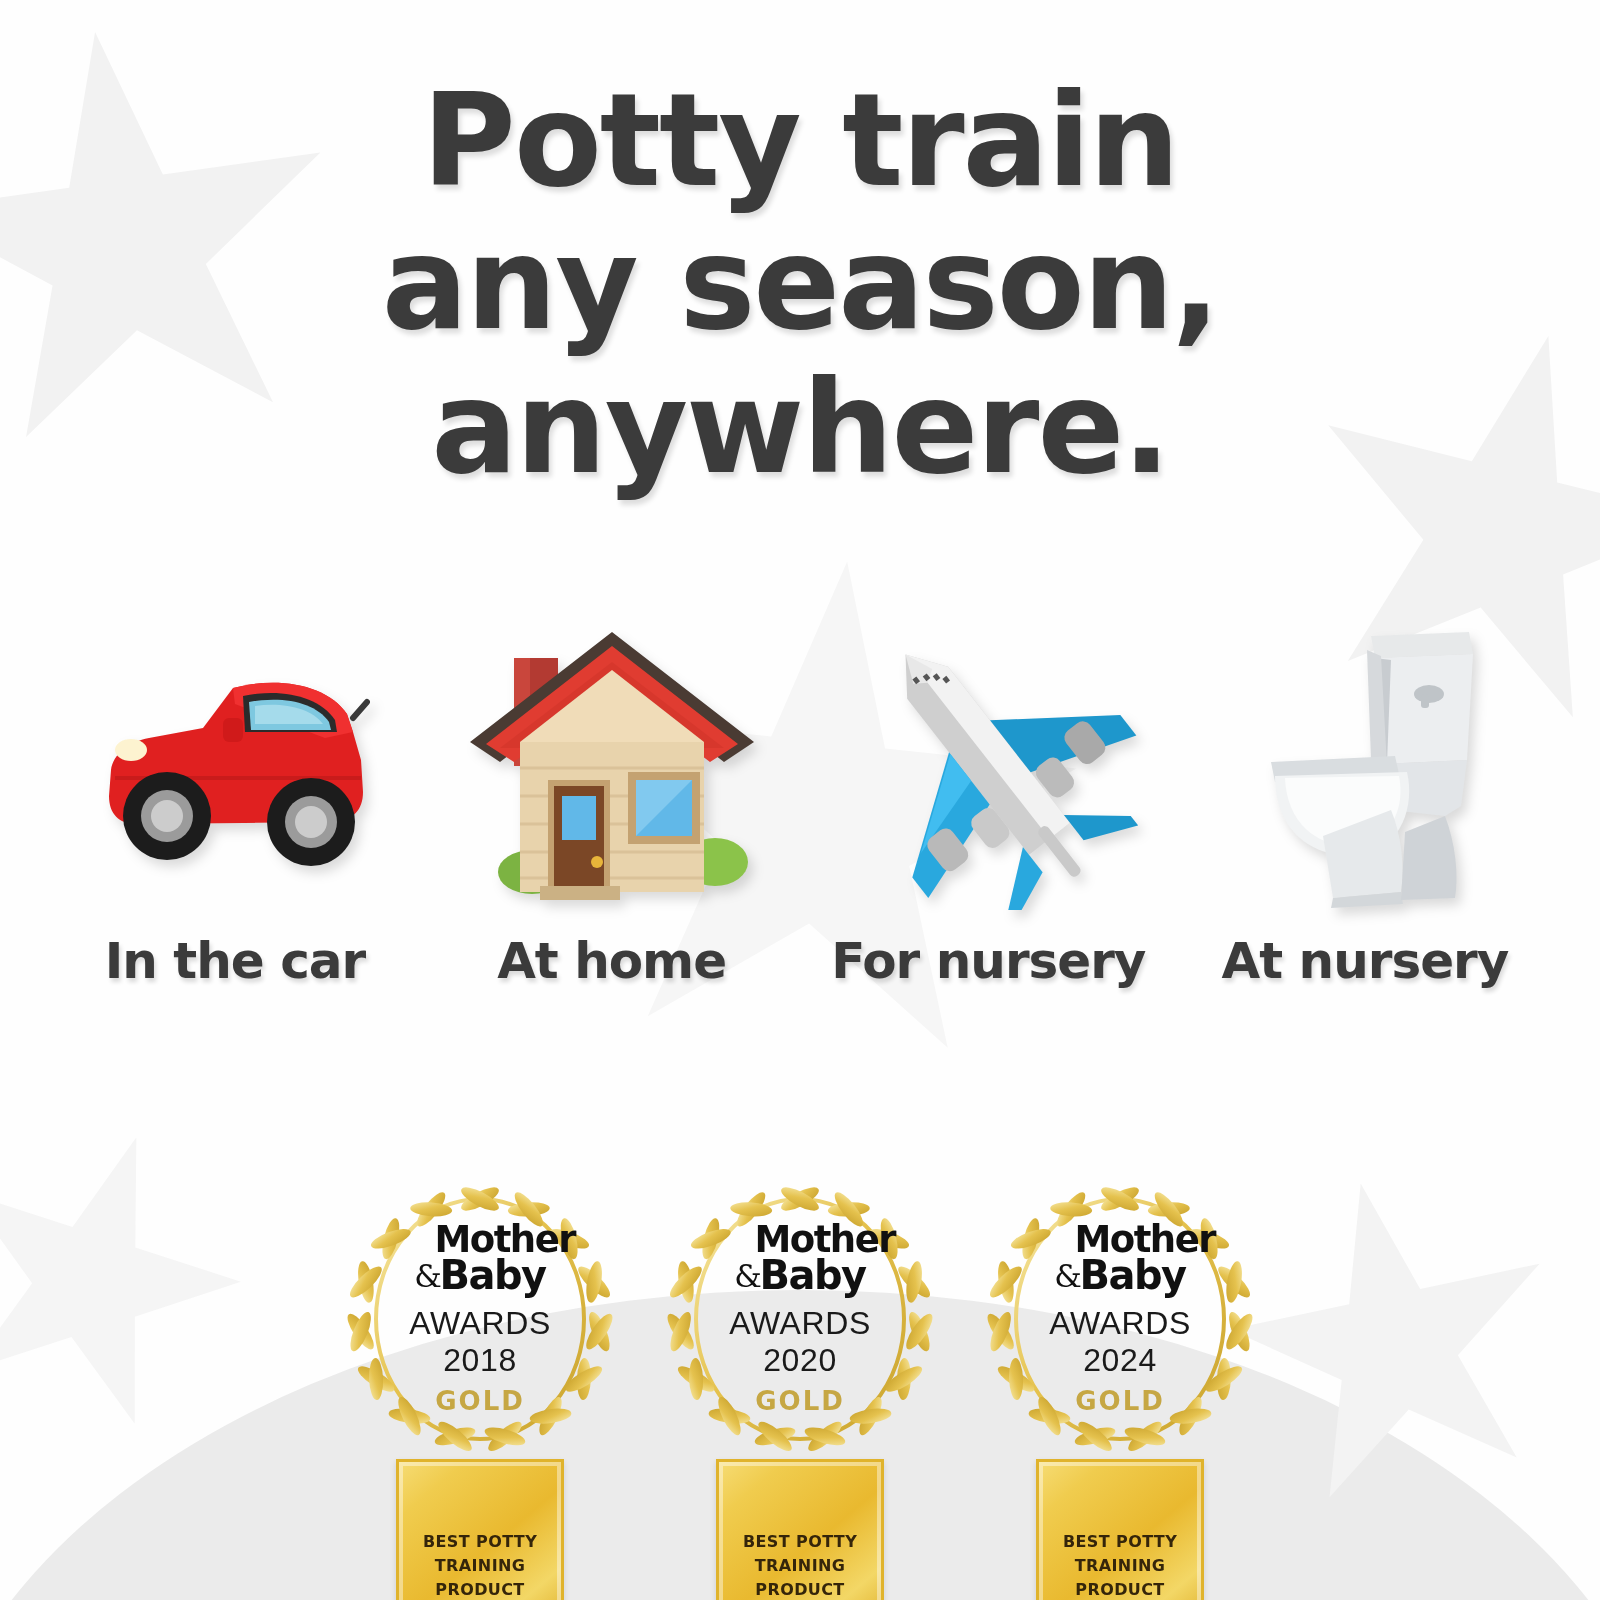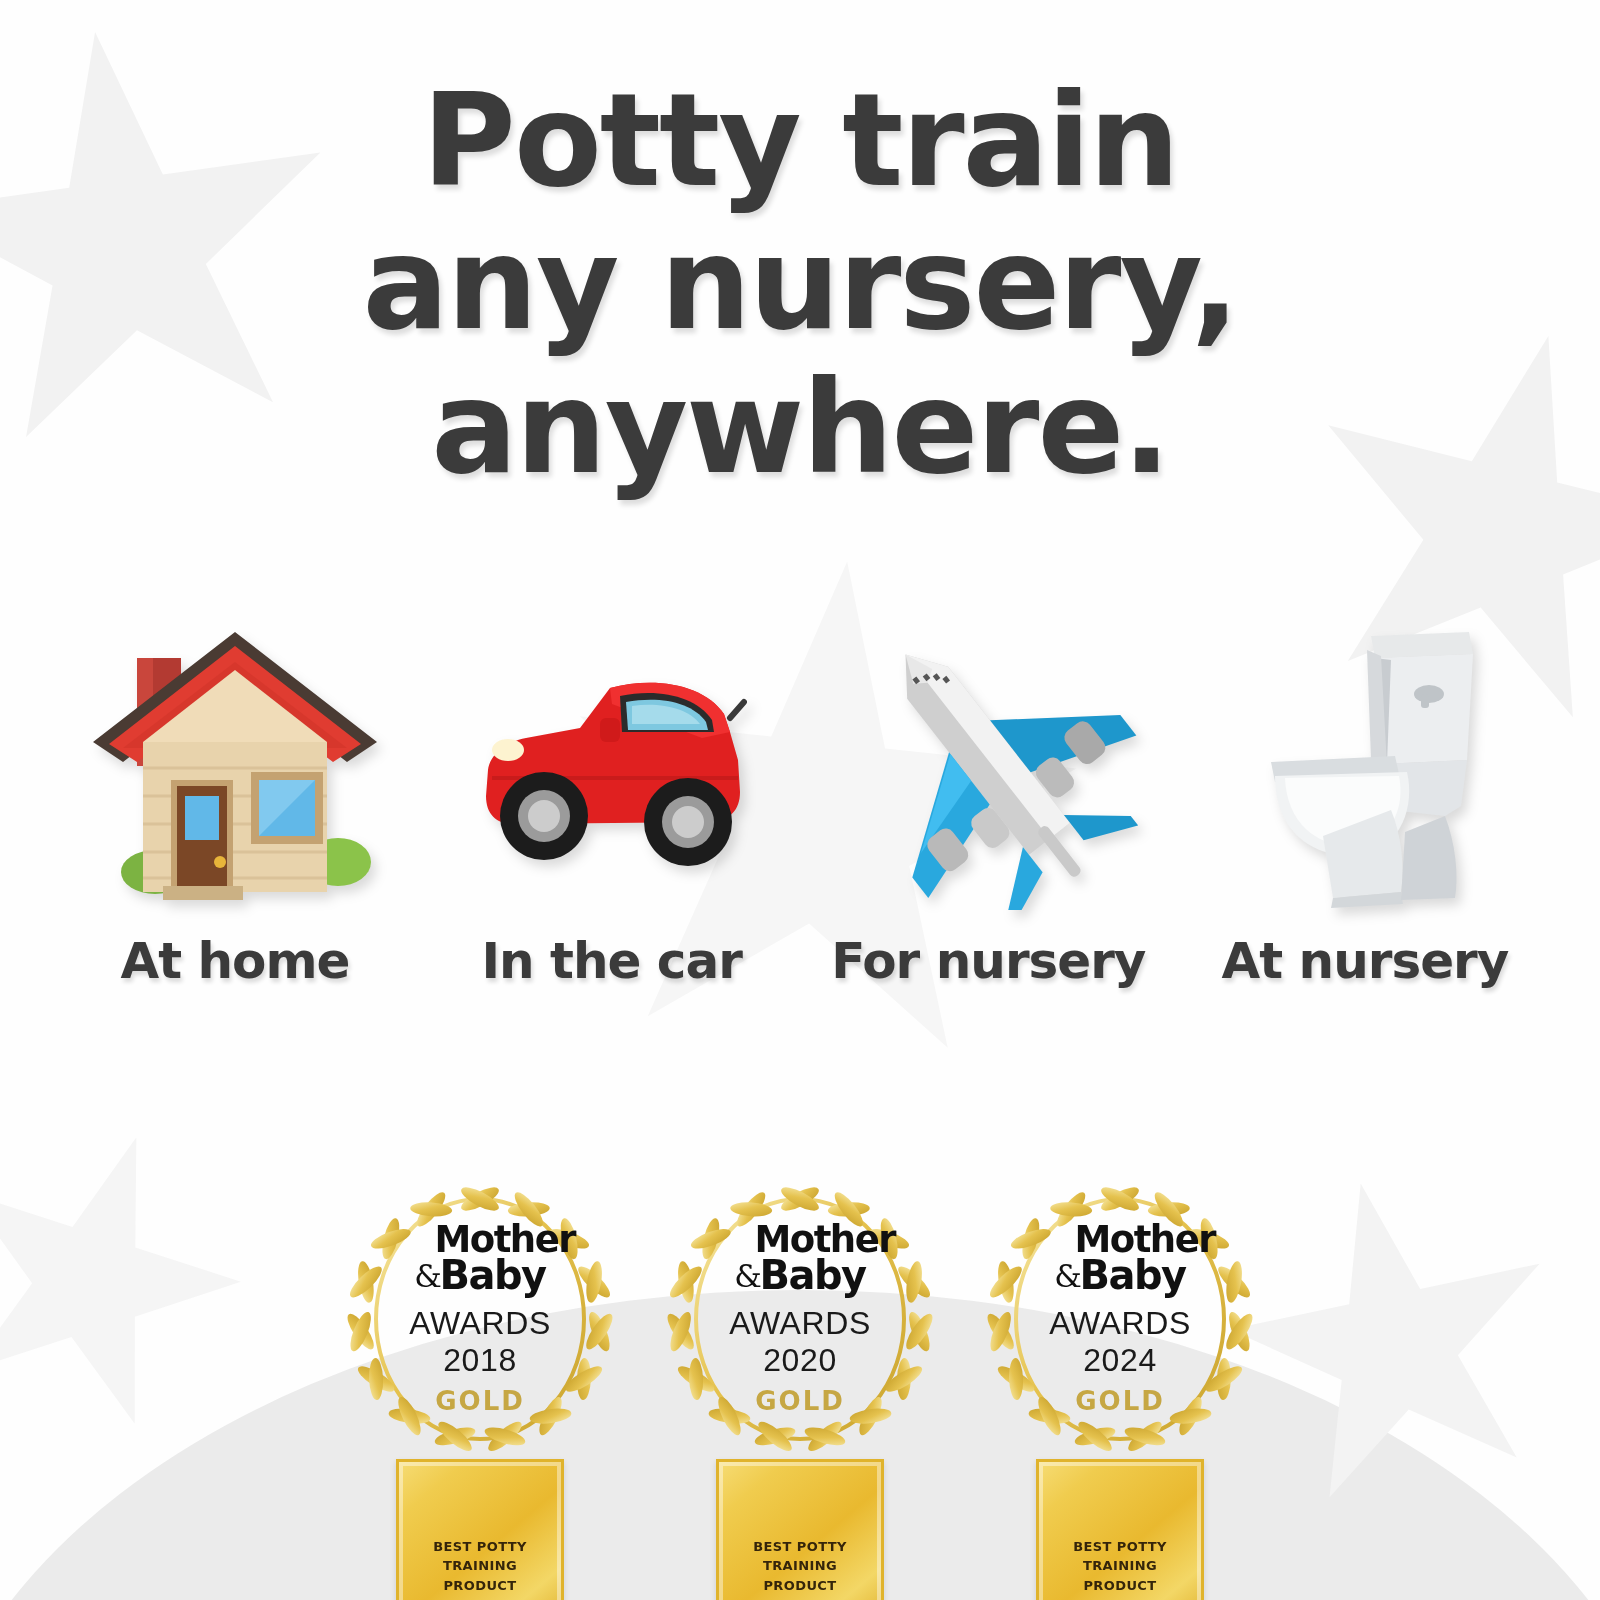--- a/index.html
+++ b/index.html
@@ -171,21 +171,21 @@
     box-shadow: inset 0 0 0 4px rgba(255,255,255,0.42), 0 3px 6px rgba(0,0,0,0.12);
     display: flex;
     flex-direction: column;
     align-items: center;
     justify-content: center;
     padding-top: 34px;
   }
   .plaque-line {
     font-family: "DejaVu Sans", sans-serif;
     font-weight: bold;
-    font-size: 13px;
+    font-size: 16px;
     letter-spacing: 0.4px;
     color: #35250a;
     line-height: 1.5;
     text-align: center;
   }
 </style>
 </head>
 <body>
 
 <div id="stage">
@@ -194,25 +194,48 @@
     <div class="bg-arc"></div>
     <div class="bg-star star-a"></div>
     <div class="bg-star star-b"></div>
     <div class="bg-star star-c"></div>
     <div class="bg-star star-d"></div>
     <div class="bg-star star-e"></div>
   </div>
 
   <h1 class="headline">
     <span class="hl-line">Potty train</span>
-    <span class="hl-line">any nursery,</span>
+    <span class="hl-line">any season,</span>
     <span class="hl-line">anywhere.</span>
   </h1>
 
   <div class="icon-row">
+
+    <div class="icon-cell">
+      <div class="icon-art">
+        <svg viewBox="0 0 300 300">
+          <path d="M268 108 L282 92" stroke="#3a3a3a" stroke-width="6" stroke-linecap="round" fill="none"></path>
+          <path d="M148 78 C192 66 242 74 262 104 L268 122 L276 150 L278 182 C278 200 268 210 250 212 L52 214 C34 214 24 204 24 186 L26 160 C28 144 44 132 64 128 L118 118 Z" fill="#e02020"></path>
+          <path d="M148 78 C192 66 242 74 262 104 L268 122 L240 128 L150 94 Z" fill="#f03030"></path>
+          <path d="M158 86 C196 78 234 86 250 110 L252 122 L160 122 Z" fill="#2b2b2b"></path>
+          <path d="M164 92 C198 86 230 92 244 112 L246 120 L166 120 Z" fill="#7ec8e0"></path>
+          <path d="M170 96 C198 92 226 98 238 114 L170 114 Z" fill="#a5dbeb"></path>
+          <rect x="138" y="108" width="20" height="24" rx="6" fill="#d01a1a"></rect>
+          <ellipse cx="46" cy="140" rx="16" ry="11" fill="#fdf3d0"></ellipse>
+          <path d="M30 168 L276 168" stroke="#b81717" stroke-width="4" opacity="0.55"></path>
+          <circle cx="82" cy="206" r="44" fill="#1c1c1c"></circle>
+          <circle cx="82" cy="206" r="26" fill="#9b9b9b"></circle>
+          <circle cx="82" cy="206" r="16" fill="#cccccc"></circle>
+          <circle cx="226" cy="212" r="44" fill="#1c1c1c"></circle>
+          <circle cx="226" cy="212" r="26" fill="#9b9b9b"></circle>
+          <circle cx="226" cy="212" r="16" fill="#cccccc"></circle>
+        </svg>
+      </div>
+      <div class="icon-label">In the car</div>
+    </div>
 
     <div class="icon-cell">
       <div class="icon-art">
         <svg viewBox="0 0 300 300">
           <ellipse cx="70" cy="262" rx="34" ry="22" fill="#7cb342"></ellipse>
           <ellipse cx="253" cy="252" rx="33" ry="24" fill="#8bc34a"></ellipse>
           <rect x="52" y="48" width="44" height="108" fill="#b33a32"></rect>
           <rect x="52" y="48" width="16" height="108" fill="#c9463c"></rect>
           <polygon points="150,22 292,132 262,152 150,66 38,152 8,132" fill="#4a3b33"></polygon>
           <polygon points="150,36 276,134 248,152 150,78 52,152 24,134" fill="#e03c31"></polygon>
@@ -235,43 +258,20 @@
           <rect x="174" y="170" width="56" height="56" fill="#61b8e8"></rect>
           <polygon points="174,170 230,170 174,226" fill="#8fd0f2" opacity="0.7"></polygon>
         </svg>
       </div>
       <div class="icon-label">At home</div>
     </div>
 
     <div class="icon-cell">
       <div class="icon-art">
         <svg viewBox="0 0 300 300">
-          <path d="M268 108 L282 92" stroke="#3a3a3a" stroke-width="6" stroke-linecap="round" fill="none"></path>
-          <path d="M148 78 C192 66 242 74 262 104 L268 122 L276 150 L278 182 C278 200 268 210 250 212 L52 214 C34 214 24 204 24 186 L26 160 C28 144 44 132 64 128 L118 118 Z" fill="#e02020"></path>
-          <path d="M148 78 C192 66 242 74 262 104 L268 122 L240 128 L150 94 Z" fill="#f03030"></path>
-          <path d="M158 86 C196 78 234 86 250 110 L252 122 L160 122 Z" fill="#2b2b2b"></path>
-          <path d="M164 92 C198 86 230 92 244 112 L246 120 L166 120 Z" fill="#7ec8e0"></path>
-          <path d="M170 96 C198 92 226 98 238 114 L170 114 Z" fill="#a5dbeb"></path>
-          <rect x="138" y="108" width="20" height="24" rx="6" fill="#d01a1a"></rect>
-          <ellipse cx="46" cy="140" rx="16" ry="11" fill="#fdf3d0"></ellipse>
-          <path d="M30 168 L276 168" stroke="#b81717" stroke-width="4" opacity="0.55"></path>
-          <circle cx="82" cy="206" r="44" fill="#1c1c1c"></circle>
-          <circle cx="82" cy="206" r="26" fill="#9b9b9b"></circle>
-          <circle cx="82" cy="206" r="16" fill="#cccccc"></circle>
-          <circle cx="226" cy="212" r="44" fill="#1c1c1c"></circle>
-          <circle cx="226" cy="212" r="26" fill="#9b9b9b"></circle>
-          <circle cx="226" cy="212" r="16" fill="#cccccc"></circle>
-        </svg>
-      </div>
-      <div class="icon-label">In the car</div>
-    </div>
-
-    <div class="icon-cell">
-      <div class="icon-art">
-        <svg viewBox="0 0 300 300">
           <g transform="rotate(-38 150 150)">
             <polygon points="150,16 176,52 176,250 124,250 124,52" fill="#cfcfcf"></polygon>
             <polygon points="150,16 176,52 176,250 150,250" fill="#f2f2f2"></polygon>
             <polygon points="150,16 162,44 150,52 138,44" fill="#e8e8e8"></polygon>
             <polygon points="124,120 18,196 18,222 124,186" fill="#29a8de"></polygon>
             <polygon points="176,120 282,196 282,222 176,186" fill="#1e97cc"></polygon>
             <polygon points="124,122 40,182 124,156" fill="#41bdf0"></polygon>
             <rect x="48" y="176" width="30" height="40" rx="9" fill="#b9b9b9"></rect>
             <rect x="96" y="186" width="28" height="38" rx="9" fill="#c9c9c9"></rect>
             <rect x="222" y="176" width="30" height="40" rx="9" fill="#a9a9a9"></rect>

